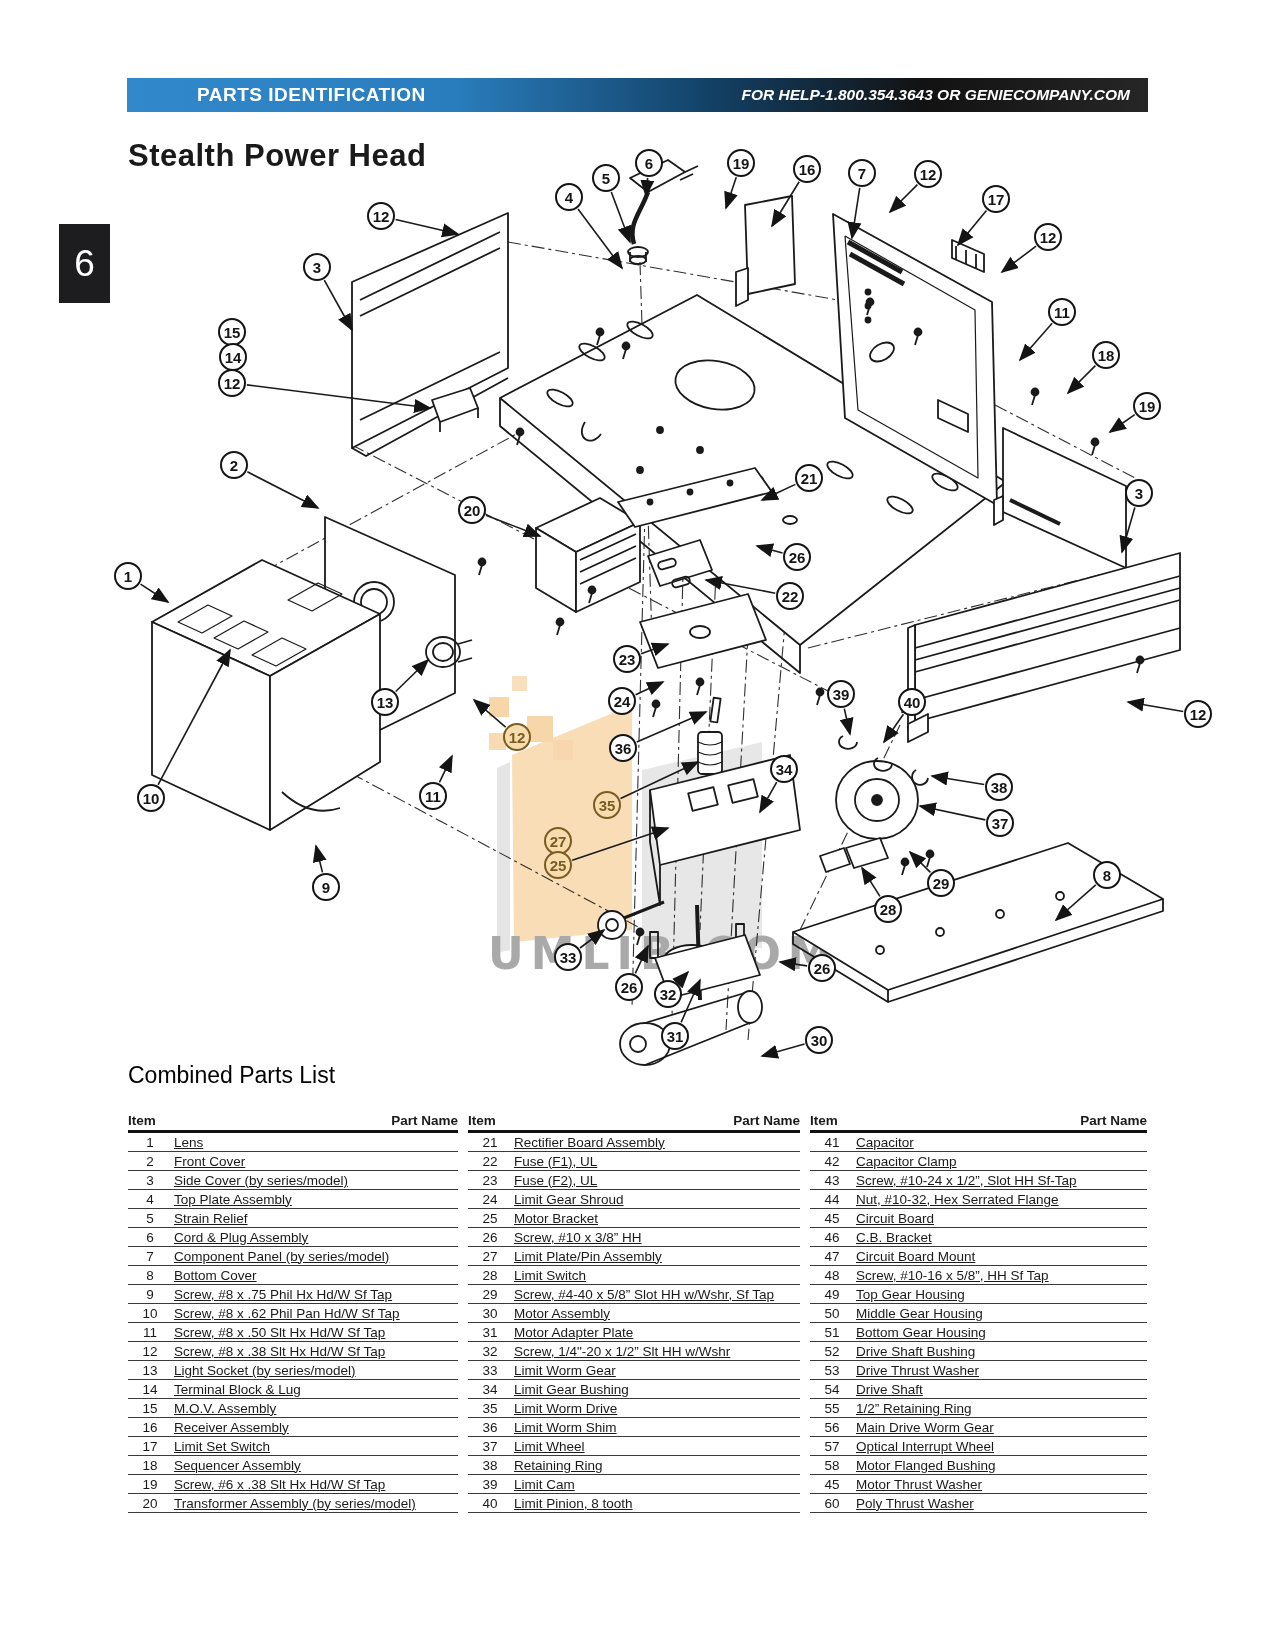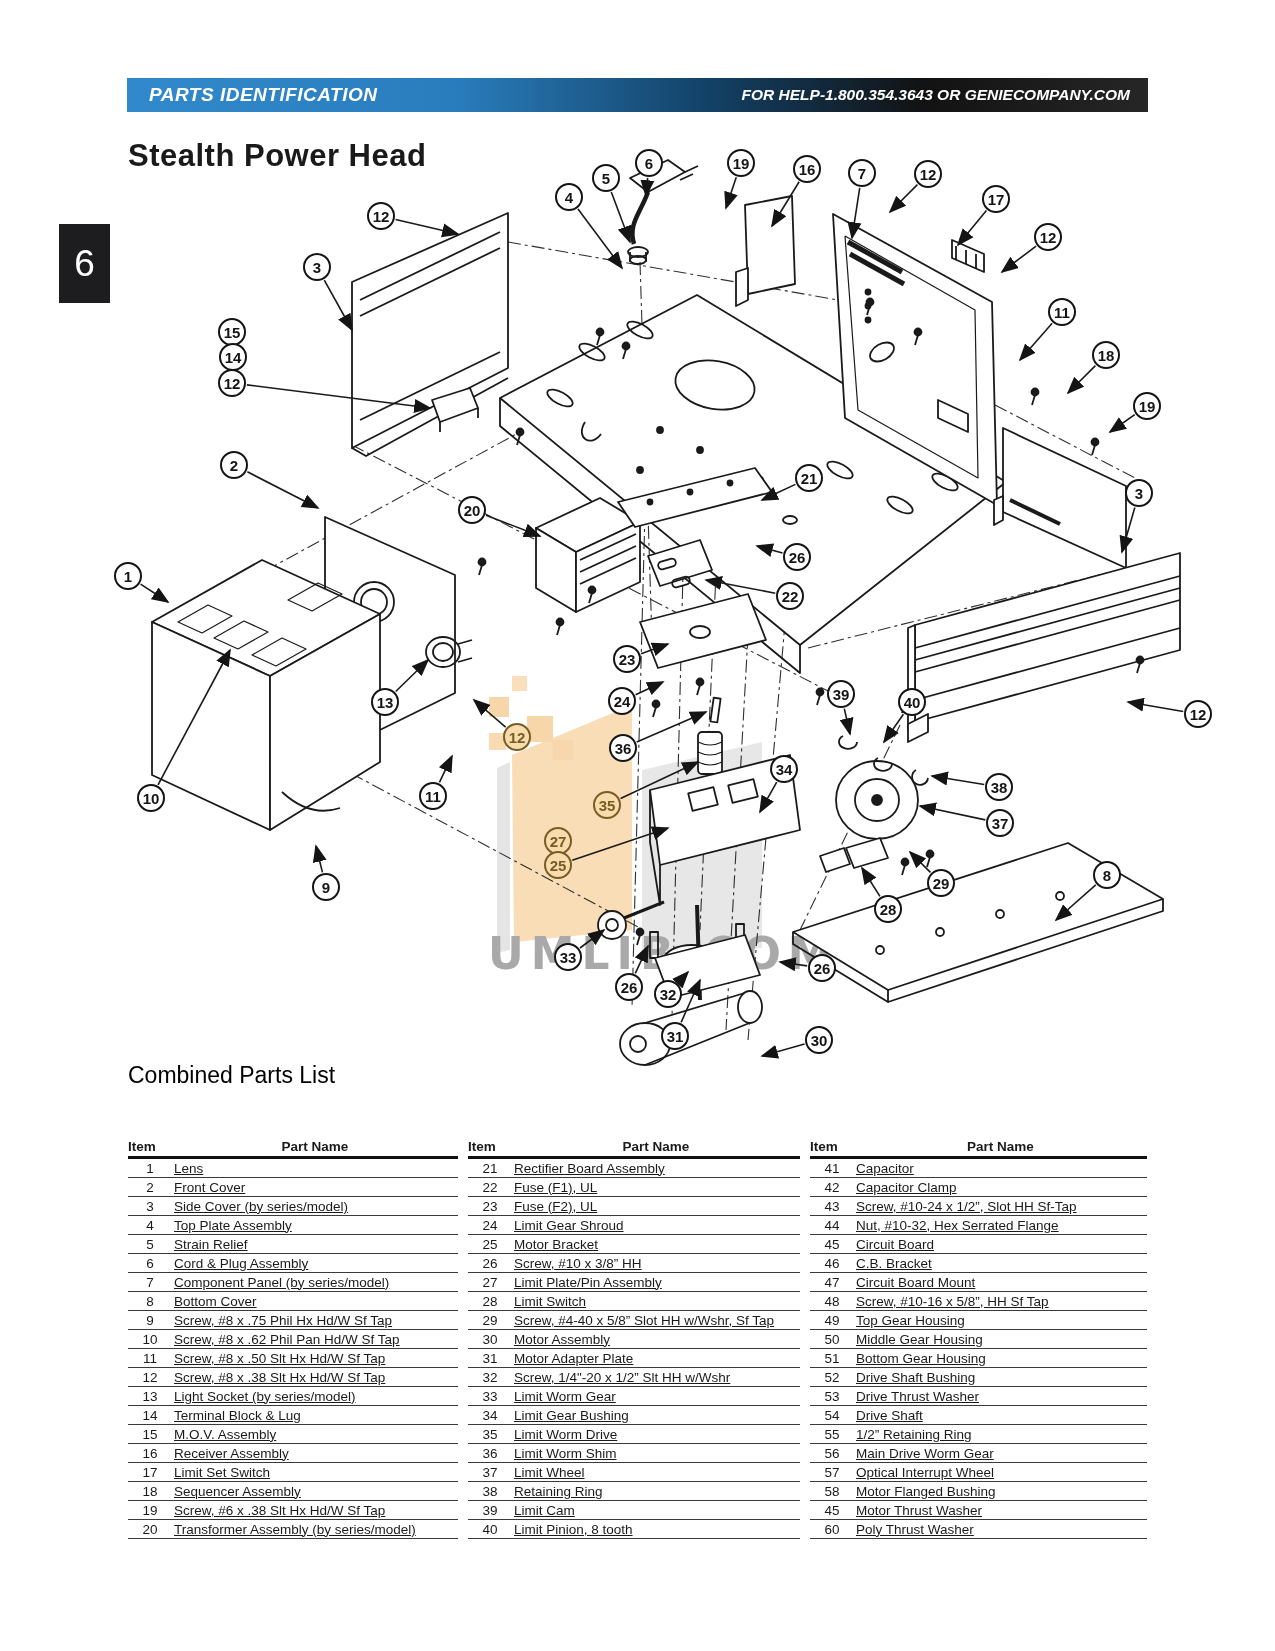--- a/index.html
+++ b/index.html
@@ -3,43 +3,43 @@
 <meta charset="utf-8">
 <style>
   html,body{margin:0;padding:0;}
   body{width:1275px;height:1651px;position:relative;background:#fff;
        font-family:"Liberation Sans",sans-serif;color:#1a1a1a;overflow:hidden;}
 
   
   .hdrbar{position:absolute;left:127px;top:78px;width:1021px;height:34px;
     background:linear-gradient(90deg,var(--hdr1) 0%,#2a7dbd 32%,#123f63 58%,var(--hdr2) 78%,#262626 100%);
     display:flex;align-items:center;}
-  .hdrbar .t1{font-style:italic;font-weight:bold;font-size:19px;color:#fff;padding-left:22px;letter-spacing:.5px;}
+  .hdrbar .t1{font-weight:bold;font-size:19px;color:#fff;padding-left:22px;letter-spacing:.5px;margin-left:48px;}
   .hdrbar .t2{font-style:italic;font-weight:bold;font-size:15.5px;color:#fff;margin-left:auto;padding-right:18px;}
 
   .chaptab{position:absolute;left:59px;top:224px;width:51px;height:79px;background:#1d1d1f;
     color:#fff;display:flex;align-items:center;justify-content:center;font-size:37px;}
   .pagetitle{position:absolute;left:128px;top:138px;font-size:31px;font-weight:bold;letter-spacing:.5px;}
 
   
   .wm{position:absolute;z-index:1;}
   #art{position:absolute;left:0;top:0;z-index:2;}
   #callouts{position:absolute;left:0;top:0;width:1275px;height:1651px;z-index:3;pointer-events:none;}
   .callout{position:absolute;width:28px;height:28px;border:2.4px solid #141414;border-radius:50%;
     background:#fff;display:flex;align-items:center;justify-content:center;
     font-weight:bold;font-size:15px;color:#141414;box-sizing:border-box;}
   .callout.tint{border-color:var(--tint);color:var(--tint);background:#f7dcae;}
   .wm-text{position:absolute;left:488px;top:928px;width:330px;font-weight:bold;font-size:44px;
     color:var(--wmText);letter-spacing:7px;z-index:1;font-family:"DejaVu Sans",sans-serif;}
 
   
   .plist-title{position:absolute;left:128px;top:1062px;font-size:23px;color:#000000;}
-  .pcol{position:absolute;top:1138px;border-collapse:collapse;table-layout:fixed;}
+  .pcol{position:absolute;top:1112px;border-collapse:collapse;table-layout:fixed;}
   .pcol.c0{left:128px;width:330px;} .pcol.c1{left:468px;width:332px;} .pcol.c2{left:810px;width:337px;}
-  .pcol th{font-size:13.5px;font-weight:bold;text-align:center;border-bottom:3px solid #111;padding:1px 0 2px 0;}
+  .pcol th{font-size:13.5px;font-weight:bold;text-align:right;border-bottom:3px solid #111;padding:1px 0 2px 0;}
   .pcol th.ih{width:44px;text-align:left;}
   .pcol td{font-size:13.5px;border-bottom:1.2px solid #3a3a3a;padding:1.5px 0 1.5px 0;
     white-space:nowrap;overflow:hidden;}
   .pcol td.num{width:44px;text-align:center;}
   .pcol td.nm{padding-left:2px;text-decoration:underline;}
 </style>
 </head>
 <body>
 
 <div class="hdrbar">

